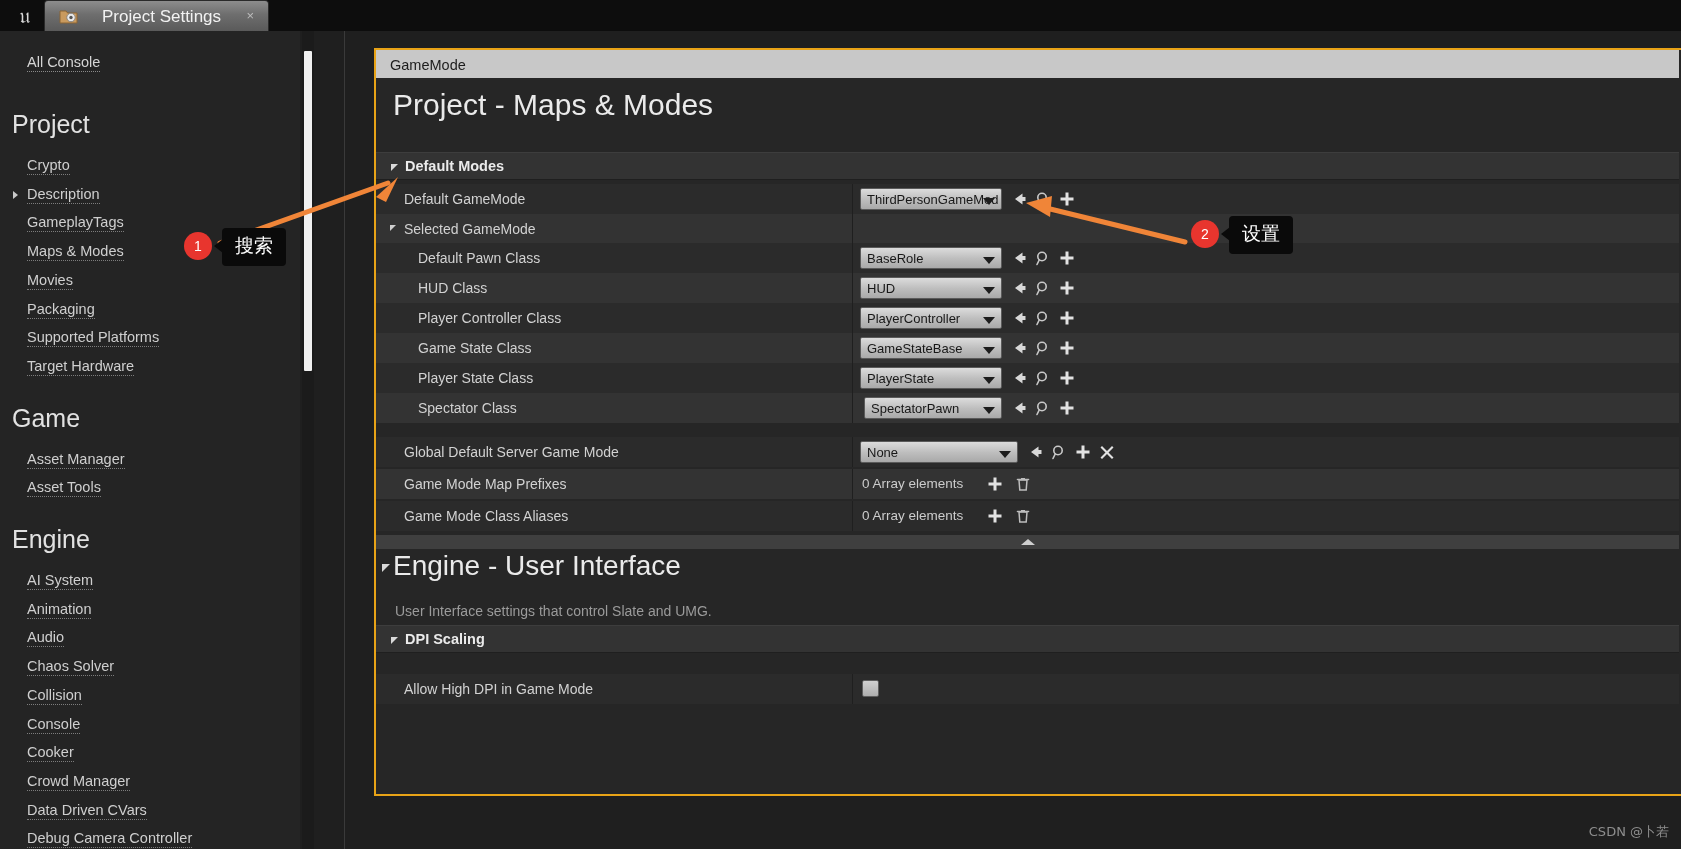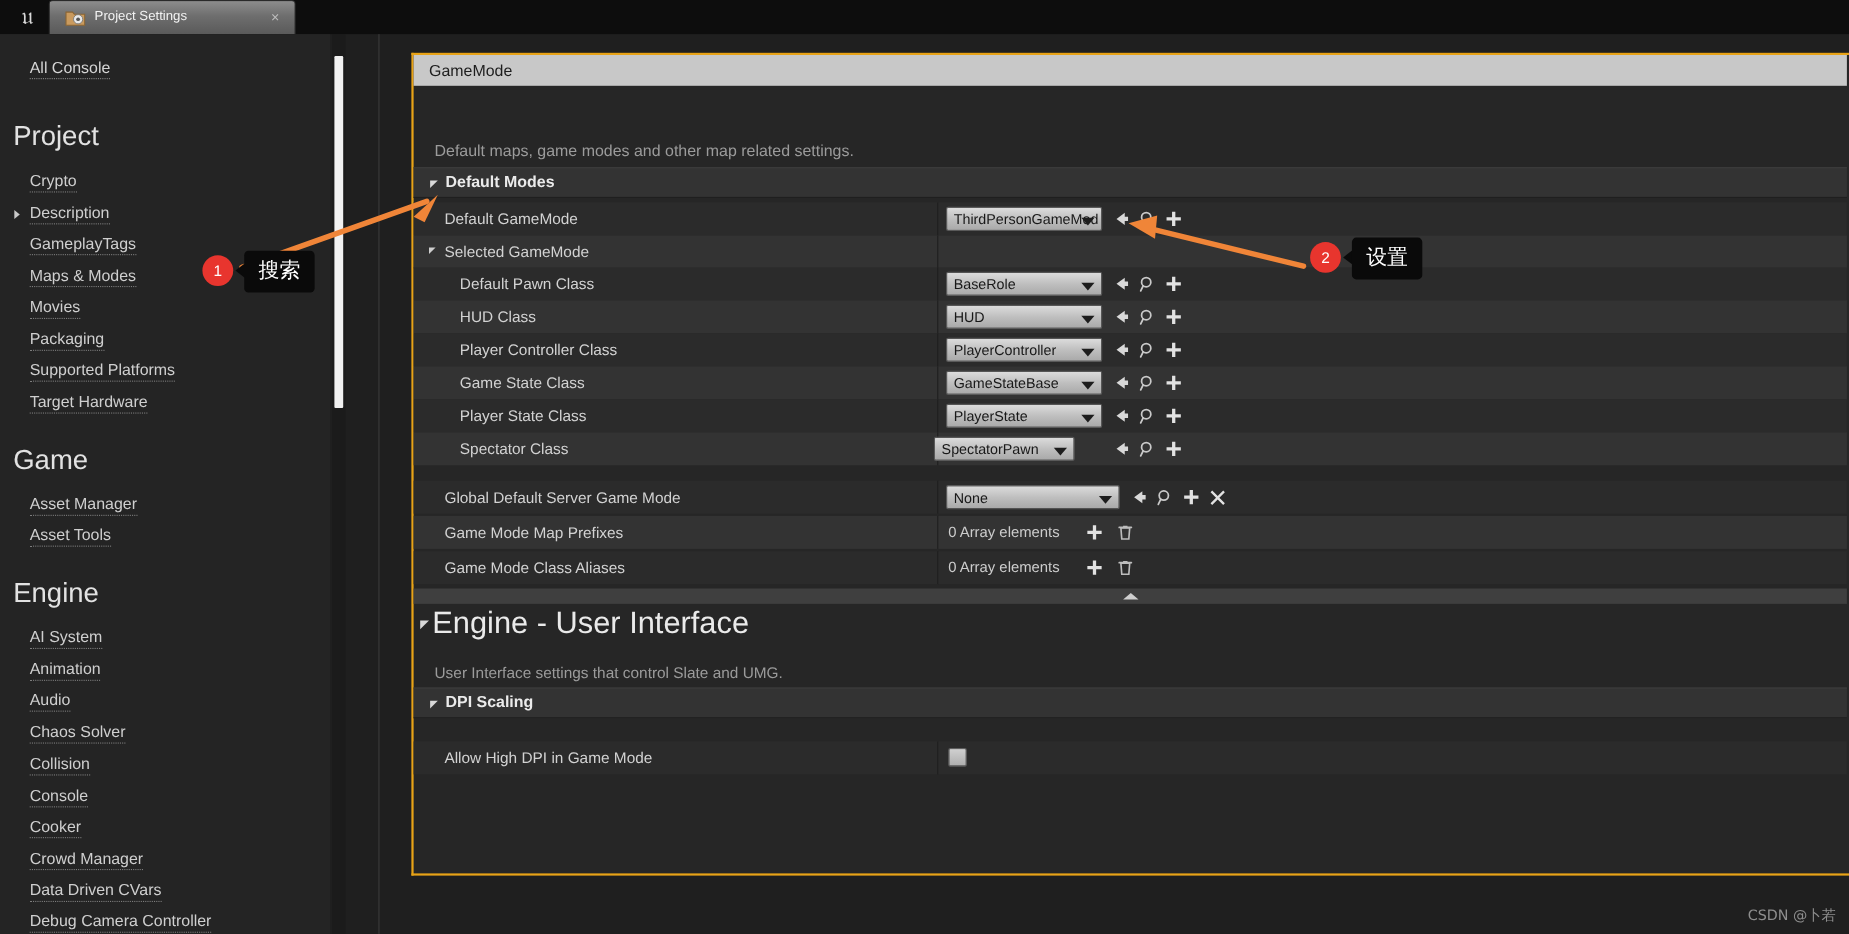--- a/index.html
+++ b/index.html
@@ -24,22 +24,22 @@
   .tab {
     position: absolute; left: 44px; top: 0; width: 225px; height: 31px;
     background: linear-gradient(to bottom, #8d8d8d 0%, #6e6e6e 45%, #5a5a5a 100%);
     border-top-left-radius: 4px; border-top-right-radius: 4px;
     border: 1px solid #2a2a2a; border-bottom: none;
   }
   .tab-icon {
     position: absolute; left: 14px; top: 6px; width: 19px; height: 18px;
   }
   .tab-label {
-    position: absolute; left: 41px; top: 6px;
-    font-size: 12px; color: #f2f2f2;
+    position: absolute; left: 57px; top: 6px;
+    font-size: 17px; color: #f2f2f2;
   }
   .tab-close {
     position: absolute; right: 14px; top: 8px;
     font-size: 13px; color: #bdbdbd; line-height: 14px;
   }
 
   
   .sidebar {
     position: absolute; left: 0; top: 31px; width: 300px; height: 818px;
     background: #242424; overflow: hidden;
@@ -278,21 +278,21 @@
   </div>
   <div class="sb-track"></div>
   <div class="sb-thumb"></div>
   <div class="sb-divider"></div>
 
   <div class="main">
     <div class="crumb-bar">
       <span class="crumb-label">GameMode</span>
     </div>
 
-    <div class="page-sub">Default maps, game modes and other map related settings.</div>
+    <div class="page-title">Project - Maps &amp; Modes</div>
 
     <div id="main-rows">
         <div class="section-head" style="top: 102px;">
           <span class="tri"></span>
           <span class="txt">Default Modes</span>
         </div>
         <div class="prow even" style="top: 134px;">
           <span class="plabel" style="left: 28px;">Default GameMode</span>
           <span class="col-split"></span>
           <div class="combo" style="left: 484px; top: 4px; width: 142px;">
@@ -437,21 +437,21 @@
           </span>
           <span class="icn" style="left: 682px; top: 6px;">
             <svg width="18" height="18" viewBox="0 0 18 18">
               <path d="M7.5 2.5 h3 v5 h5 v3 h-5 v5 h-3 v-5 h-5 v-3 h5 Z" fill="#e2e2e2"></path>
             </svg>
           </span>
         </div>
         <div class="prow odd" style="top: 343px;">
           <span class="plabel" style="left: 42px;">Spectator Class</span>
           <span class="col-split"></span>
-          <div class="combo" style="left: 473px; top: 4px; width: 128px;">
+          <div class="combo" style="left: 488px; top: 4px; width: 138px;">
             <span class="ctext">SpectatorPawn</span>
             <span class="carrow"></span>
           </div>
           <span class="icn" style="left: 634px; top: 6px;">
             <svg width="18" height="18" viewBox="0 0 18 18">
               <path d="M12.5 3.5 L5 9 L12.5 14.5 L12.5 11 L15.5 11 L15.5 7 L12.5 7 Z" fill="#d8d8d8"></path>
             </svg>
           </span>
           <span class="icn" style="left: 658px; top: 6px;">
             <svg width="18" height="18" viewBox="0 0 18 18">

